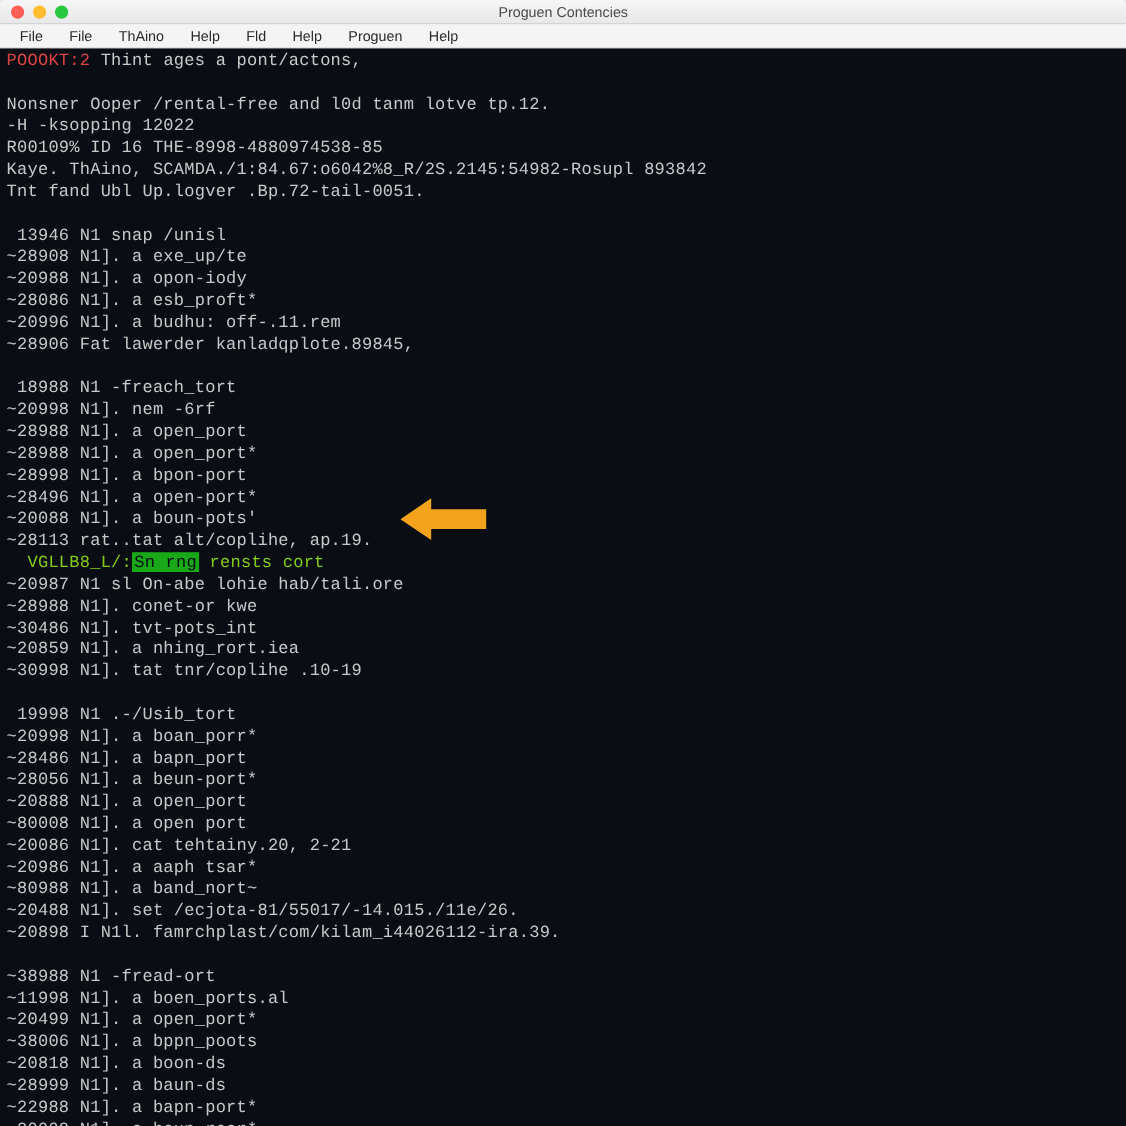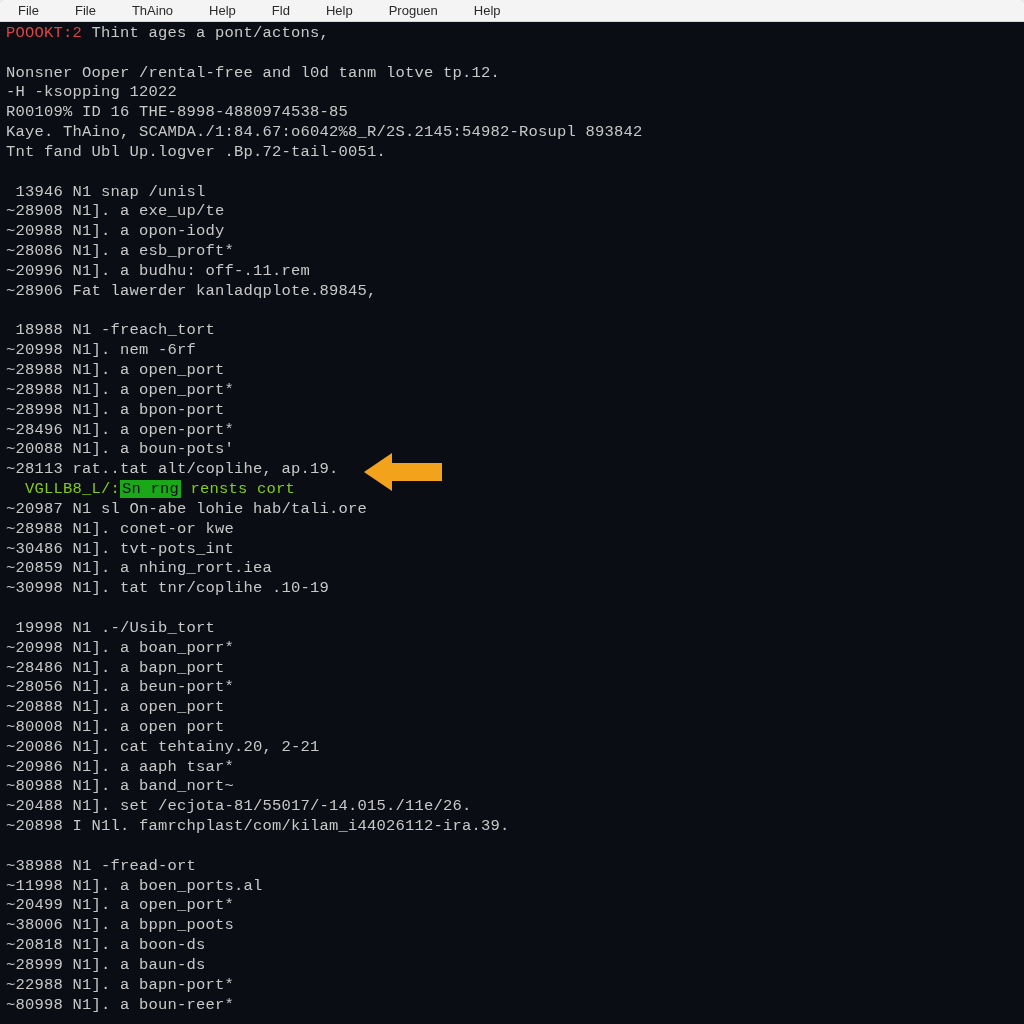--- a/index.html
+++ b/index.html
@@ -48,21 +48,21 @@
       font-size: 13px;
       color: #4a4a4a;
     }
     .menubar {
       height: 22px;
       background: #f4f4f4;
       border-bottom: 1px solid #d8d8d8;
       display: flex;
       align-items: center;
       padding-left: 8px;
-      gap: 16px;
+      gap: 4px;
     }
     .menu-item {
       font-size: 13px;
       color: #2a2a2a;
       padding: 2px 10px;
       cursor: default;
     }
     .terminal {
       flex: 1;
       background: #0a0e14;
@@ -82,20 +82,28 @@
       position: absolute;
       left: 364px;
       top: 447px;
       pointer-events: none;
     }
   </style>
 </head>
 <body>
 
 <div class="window">
+  <div class="titlebar">
+    <div class="traffic-lights">
+      <div class="light red"></div>
+      <div class="light yellow"></div>
+      <div class="light green"></div>
+    </div>
+    <div class="title">Proguen Contencies</div>
+  </div>
   <div class="menubar">
     <span class="menu-item">File</span>
     <span class="menu-item">File</span>
     <span class="menu-item">ThAino</span>
     <span class="menu-item">Help</span>
     <span class="menu-item">Fld</span>
     <span class="menu-item">Help</span>
     <span class="menu-item">Proguen</span>
     <span class="menu-item">Help</span>
   </div>

